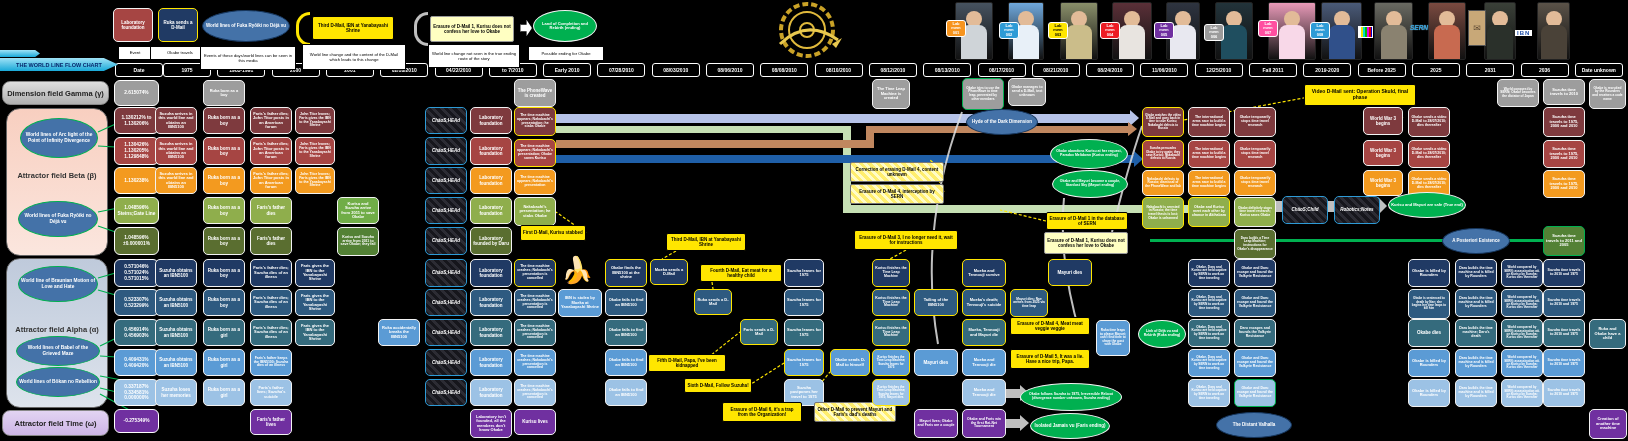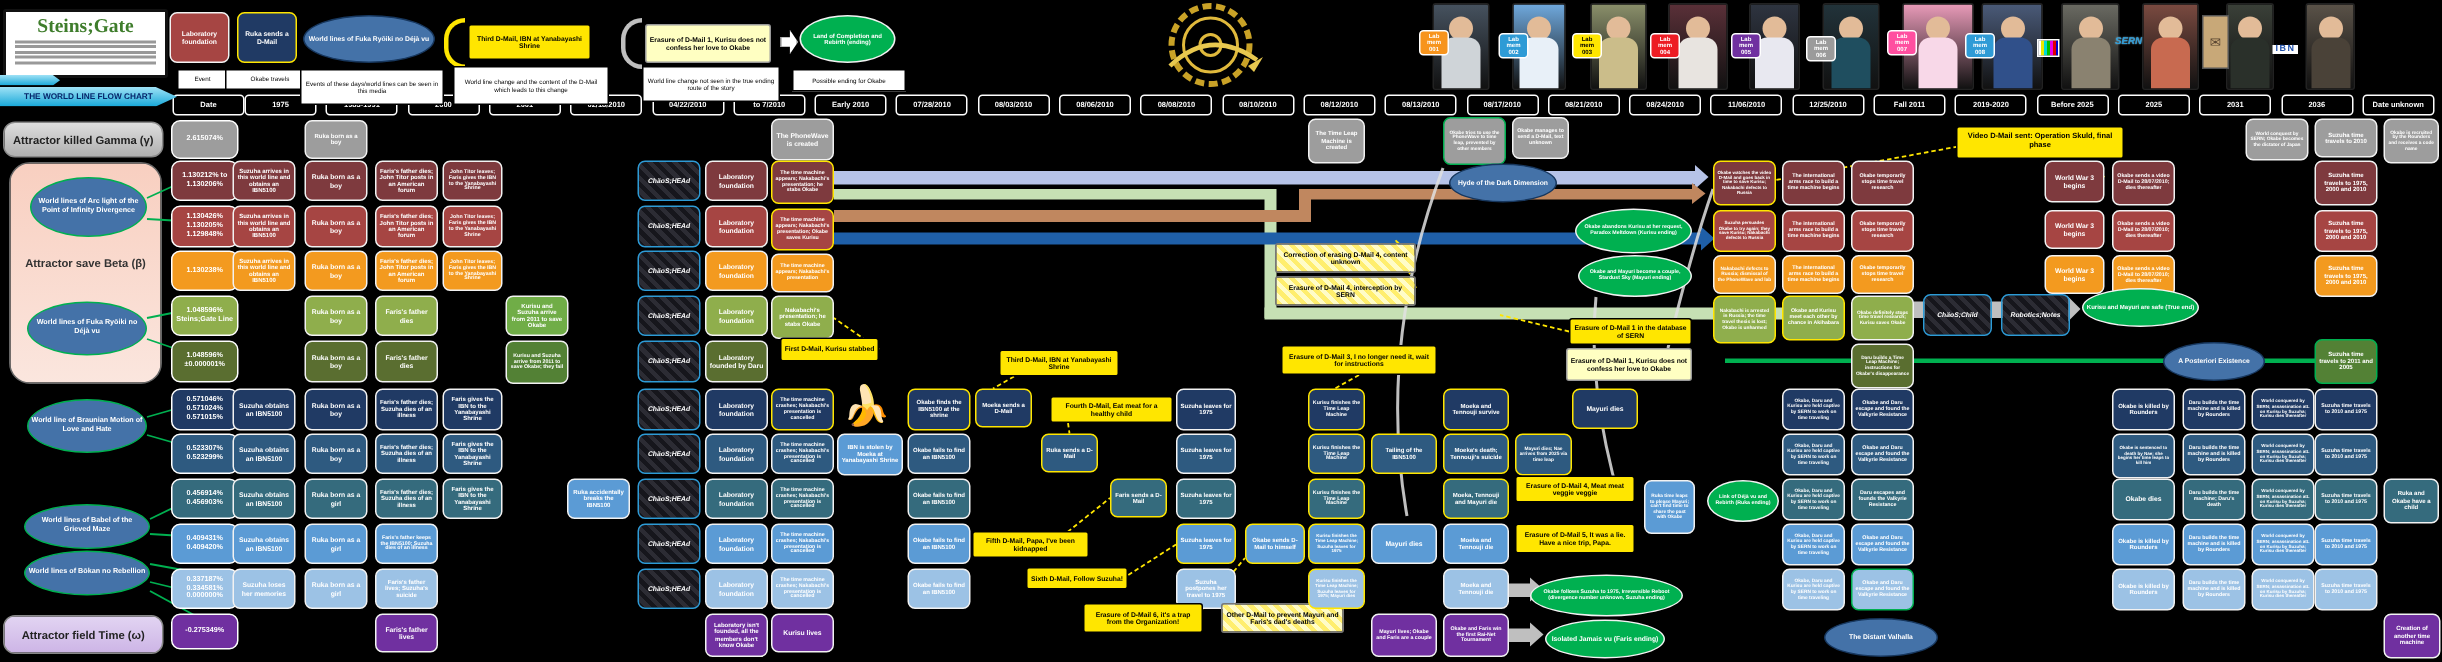--- a/index.html
+++ b/index.html
@@ -65,28 +65,20 @@
   .envelope{position:absolute;background:#c8a878;border:1px solid #555;display:flex;align-items:center;justify-content:center;
             color:#5a4632;font-size:9px;z-index:5;}
   svg.links{position:absolute;left:0;top:0;z-index:2;}
   #emblem{position:absolute;z-index:3;}
 </style>
 </head>
 <body>
 
 <div id="stage">
 
-  <div id="logo">
-    <div class="t"><span>Steins;Gate</span></div>
-    <div class="finep"></div>
-    <div class="finep"></div>
-    <div class="finep"></div>
-    <div class="finep"></div>
-    <div class="finep"></div>
-  </div>
   <div class="cyan-arrow" style="left:0;top:50px;width:40px;height:7px;"></div>
   <div class="cyan-arrow" style="left:0;top:58px;width:118px;height:13px;font-size:5.5px;">THE WORLD LINE FLOW CHART</div>
 
   <div class="node r3" style="left:113px;top:8px;width:40px;height:34px;">Laboratory foundation</div>
   <div class="cap" style="left:118px;top:46px;width:30px;height:10px;">Event</div>
   <div class="node r7 by" style="left:158px;top:8px;width:40px;height:34px;">Ruka sends a D-Mail</div>
   <div class="cap" style="left:150px;top:46px;width:56px;height:10px;">Okabe travels</div>
   <div class="node be" style="left:202px;top:10px;width:88px;height:32px;">World lines of Fuka Ryōiki no Déjà vu</div>
   <div class="cap" style="left:200px;top:46px;width:92px;height:20px;">Events of these days/world lines can be seen in this media</div>
   <div class="bracket" style="left:296px;top:12px;border-color:#ffe600;"></div>
@@ -100,26 +92,29 @@
   <div class="cap" style="left:528px;top:46px;width:72px;height:11px;">Possible ending for Okabe</div>
 
   <svg id="emblem" style="left:766px;top:0;" width="82" height="62" viewBox="0 0 82 62">
     <circle cx="41" cy="30" r="26" fill="none" stroke="#c9a227" stroke-width="4" stroke-dasharray="6 3"></circle>
     <circle cx="41" cy="30" r="18" fill="none" stroke="#e0b93c" stroke-width="2"></circle>
     <circle cx="41" cy="30" r="7" fill="none" stroke="#e0b93c" stroke-width="2"></circle>
     <path d="M14,44 Q41,18 72,40" fill="none" stroke="#e8c84f" stroke-width="3"></path>
     <path d="M66,44 L76,38 L70,48 Z" fill="#e8c84f"></path>
   </svg>
 
-  <div class="field-box" style="top:81px;height:24px;background:linear-gradient(#dedede,#b0b0b0);">Attractor killed Gamma (γ)</div>
+  <div class="field-box" style="top:81px;height:24px;background:linear-gradient(#dedede,#b0b0b0);">Dimension field Gamma (γ)</div>
   <div class="field-region" style="top:108px;height:148px;background:linear-gradient(#f8cfc0,#fbe6de);">
-    <div class="region-label" style="top:62px;">Attractor save Beta (β)</div>
+    <div class="region-label" style="top:62px;">Attractor field Beta (β)</div>
   </div>
   <div class="wl-ell" style="left:20px;top:118px;width:78px;height:40px;">World lines of Arc light of the Point of Infinity Divergence</div>
   <div class="wl-ell" style="left:18px;top:201px;width:80px;height:36px;">World lines of Fuka Ryōiki no Déjà vu</div>
+  <div class="field-region" style="top:258px;height:150px;background:linear-gradient(#bfcadb,#dde3ec);">
+    <div class="region-label" style="top:66px;">Attractor field Alpha (α)</div>
+  </div>
   <div class="wl-ell" style="left:18px;top:266px;width:80px;height:36px;">World line of Braunian Motion of Love and Hate</div>
   <div class="wl-ell" style="left:16px;top:336px;width:84px;height:30px;">World lines of Babel of the Grieved Maze</div>
   <div class="wl-ell" style="left:16px;top:367px;width:84px;height:30px;">World lines of Bōkan no Rebellion</div>
   <div class="field-box" style="top:410px;height:26px;background:linear-gradient(#e2d4f2,#cdb5e6);">Attractor field Time (ω)</div>
 
   <div id="headers">
       <div class="colhead" style="left: 115px; width: 46px;">Date</div>
       <div class="colhead" style="left: 163px; width: 46px;">1975</div>
       <div class="colhead" style="left: 217.3px; width: 46px;">1983-1991</div>
       <div class="colhead" style="left: 271.6px; width: 46px;">2000</div>

